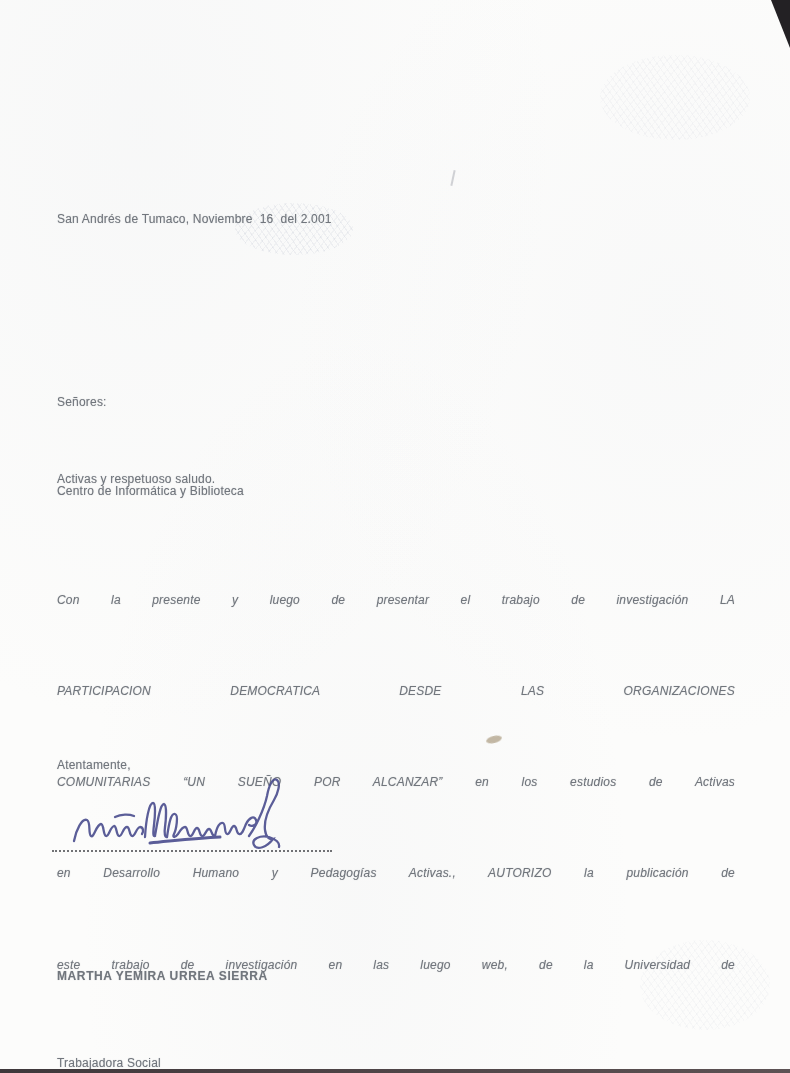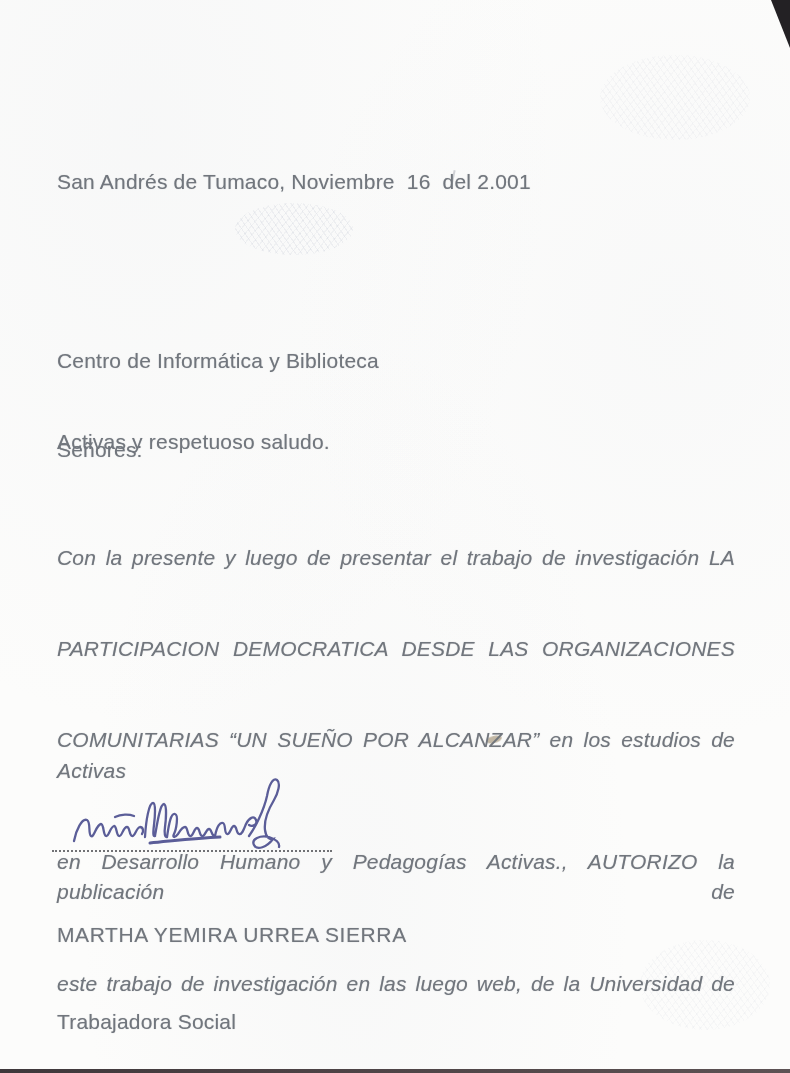--- a/index.html
+++ b/index.html
@@ -12,34 +12,35 @@
     position:relative;width:790px;height:1073px;overflow:hidden;
     background:
       radial-gradient(ellipse at 18% 12%, rgba(205,210,220,0.10), transparent 45%),
       radial-gradient(ellipse at 85% 30%, rgba(205,210,220,0.08), transparent 40%),
       radial-gradient(ellipse at 45% 85%, rgba(200,205,215,0.08), transparent 45%),
       #fcfcfb;
   }
   .txt{
     position:absolute;
     color:#71767d;
-    font-size:21px;
+    font-size:12px;
     text-shadow:0 0 1px rgba(113,118,125,0.45);
     letter-spacing:0.2px;
     white-space:pre-wrap;
+    margin-top:42px;
   }
   .date{left:57px;top:170px;width:680px;}
   .recipient{left:57px;top:287px;width:500px;line-height:29.5px;}
   .greeting{left:57px;top:430px;width:500px;}
   .body-par{left:57px;top:482px;width:678px;line-height:30.4px;}
   .body-par .line{text-align:justify;text-align-last:justify;word-spacing:1px;font-style:italic;}
   .body-par .line.last{text-align-last:left;}
   .closing{left:57px;top:716px;width:300px;}
   .sender{left:57px;top:861px;width:620px;line-height:29.3px;}
-  .sender .name{letter-spacing:0.6px;}
+  .sender .name{letter-spacing:0.6px;font-weight:bold;}
   .sig-svg{position:absolute;left:68px;top:774px;}
   .sig-line{
     position:absolute;left:52px;top:850px;width:280px;height:0;
     border-top:2px dotted #595a5e;opacity:0.85;
   }
   .corner-fold{
     position:absolute;right:0;top:0;width:0;height:0;
     border-top:48px solid #232124;
     border-left:19px solid transparent;
   }
@@ -73,34 +74,35 @@
 
   <div class="smudge s1"></div>
   <div class="smudge s2"></div>
   <div class="smudge s3"></div>
   <div class="tick"></div>
   <div class="speck"></div>
 
   <div class="txt date">San Andrés de Tumaco, Noviembre  16  del 2.001</div>
 
   <div class="txt recipient">
+    <div>Señores:</div>
     <div>Centro de Informática y Biblioteca</div>
-    <div>Señores:</div>
   </div>
 
   <div class="txt greeting">Activas y respetuoso saludo.</div>
 
   <div class="txt body-par">
     <div class="line">Con la presente y luego de presentar el trabajo de investigación LA</div>
     <div class="line">PARTICIPACION DEMOCRATICA DESDE LAS ORGANIZACIONES</div>
     <div class="line">COMUNITARIAS “UN SUEÑO POR ALCANZAR” en los estudios de Activas</div>
     <div class="line">en Desarrollo Humano y Pedagogías Activas., AUTORIZO la publicación de</div>
     <div class="line">este trabajo de investigación en las luego web, de la Universidad de</div>
   </div>
 
+  <div class="txt closing">Atentamente,</div>
 
   <svg class="sig-svg" width="230" height="88" viewBox="0 0 230 88">
     <g fill="none" stroke="#4a4d8e" stroke-width="2.3" stroke-linecap="round" opacity="0.9">
       <path d="M6,67 C8,56 14,44 19,46 C23,48 20,60 23,62 C26,64 28,51 33,50 C36,50 35,61 38,62 C41,63 42,53 46,52 C49,52 48,61 51,62 C54,63 55,53 59,53 C62,53 61,61 64,62 C67,63 68,54 72,53 C75,53 76,57 74,60"></path>
       <path d="M47,43 C53,40 61,40 66,42"></path>
       <path d="M77,63 C78,46 81,29 85,29 C88,29 87,43 86,51 C85,59 85,63 87,62 C89,50 92,30 96,30 C99,31 98,45 97,53 C96,60 97,63 99,63"></path>
       <path d="M99,63 C101,49 103,39 107,40 C111,41 108,56 106,60 C104,64 107,64 110,60 C112,57 114,53 117,53 C120,53 119,61 122,62 C125,63 126,54 129,54 C132,54 131,61 134,62 C137,63 138,55 141,55 C144,55 143,62 147,62"></path>
       <path d="M82,69 C104,67 128,64 152,63" stroke-width="3"></path>
       <path d="M147,62 C149,52 152,48 155,49 C158,50 156,59 159,60 C162,61 163,52 166,52 C169,52 168,59 171,60 C174,61 176,55 178,50 C181,44 186,41 188,46 C190,51 184,53 181,51"></path>
       <path d="M181,62 C187,54 196,36 199,22 C201,11 205,3 209,6 C213,9 210,19 206,26 C200,36 196,48 197,56 C198,63 201,66 205,65 C199,73 189,77 186,71 C183,65 192,61 201,63 C208,65 212,69 211,73"></path>

